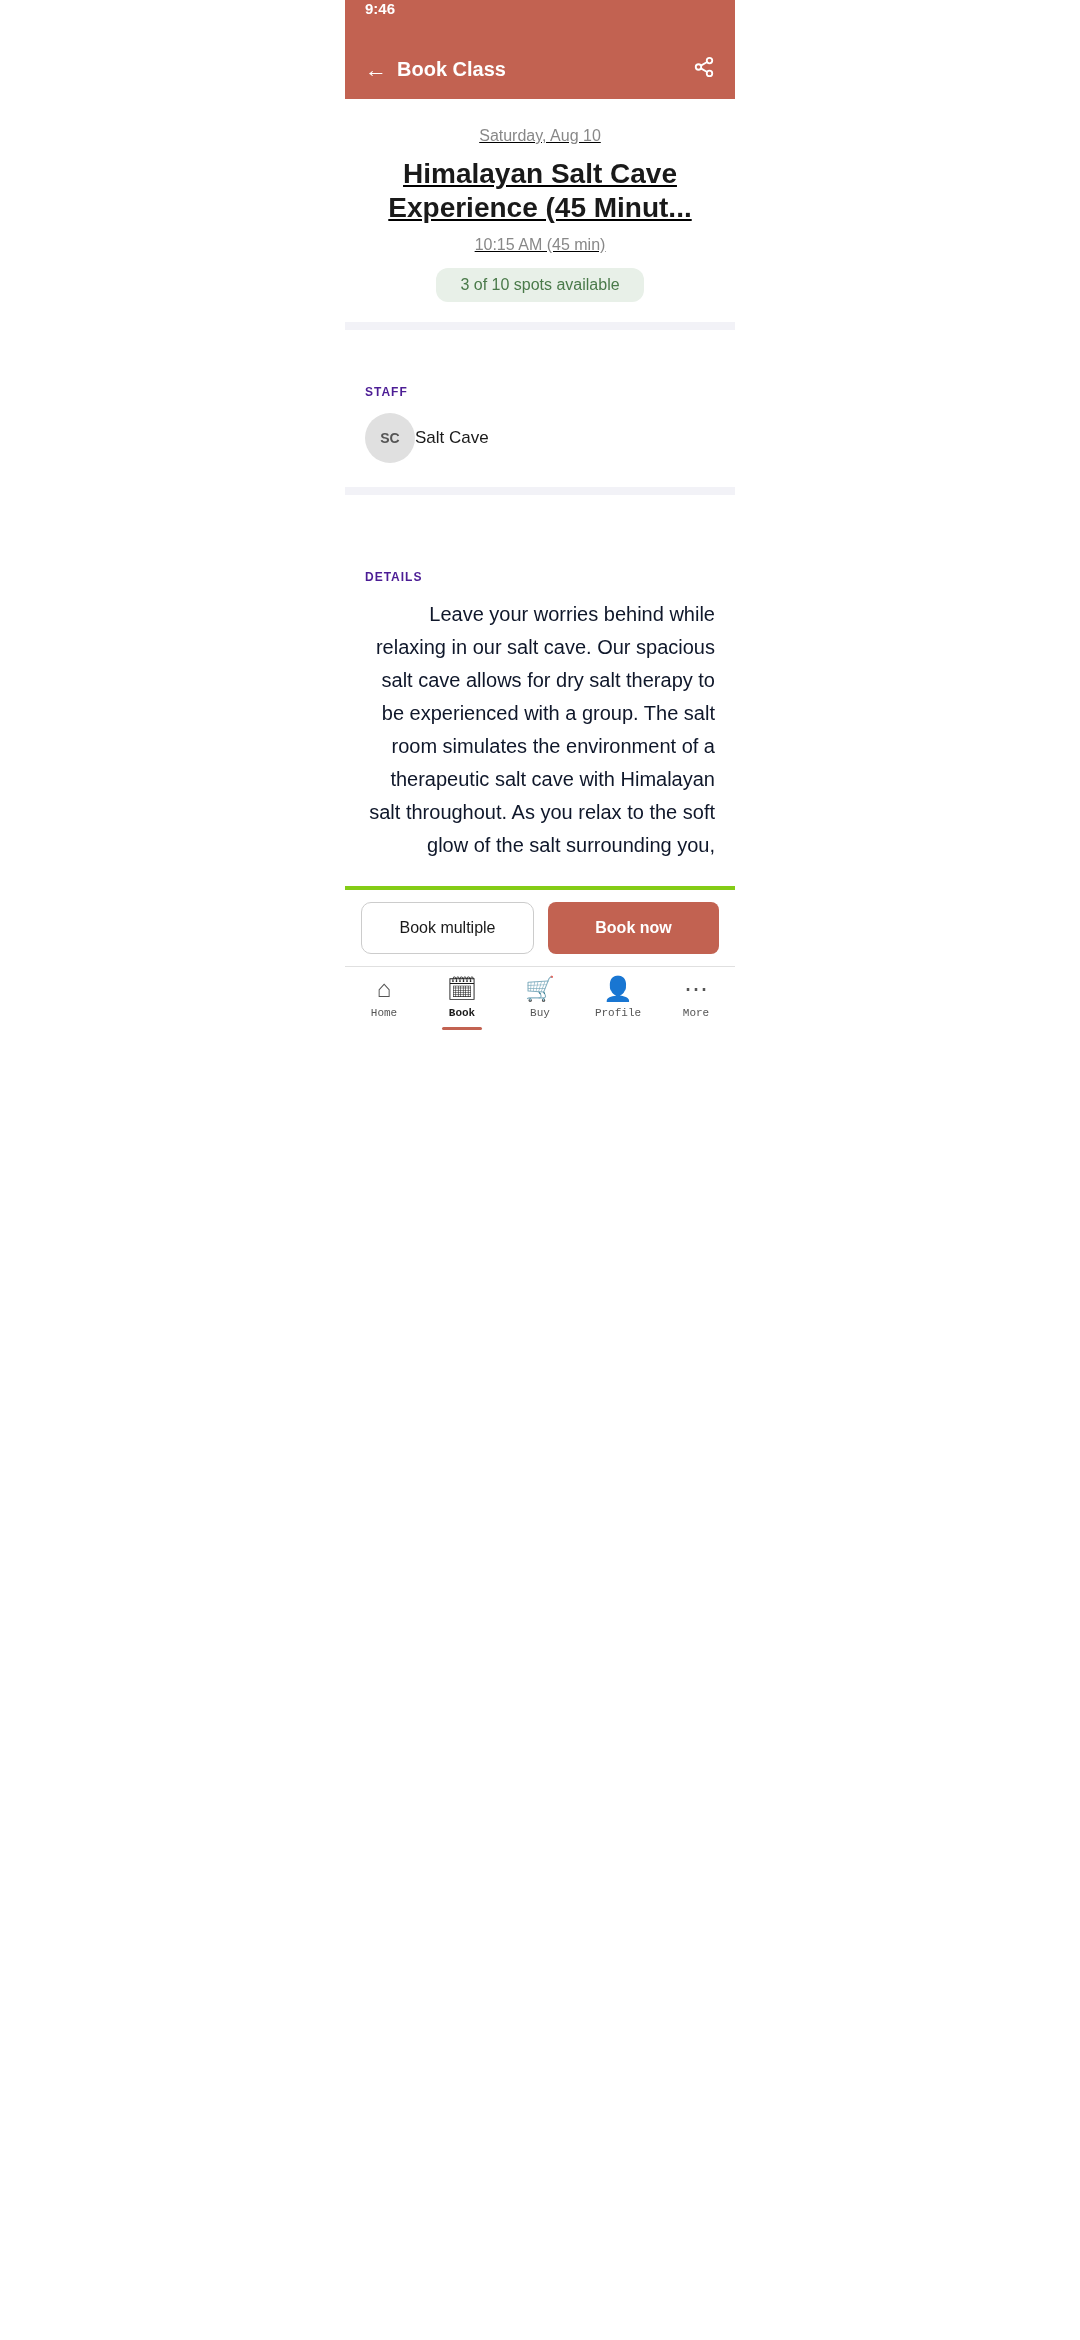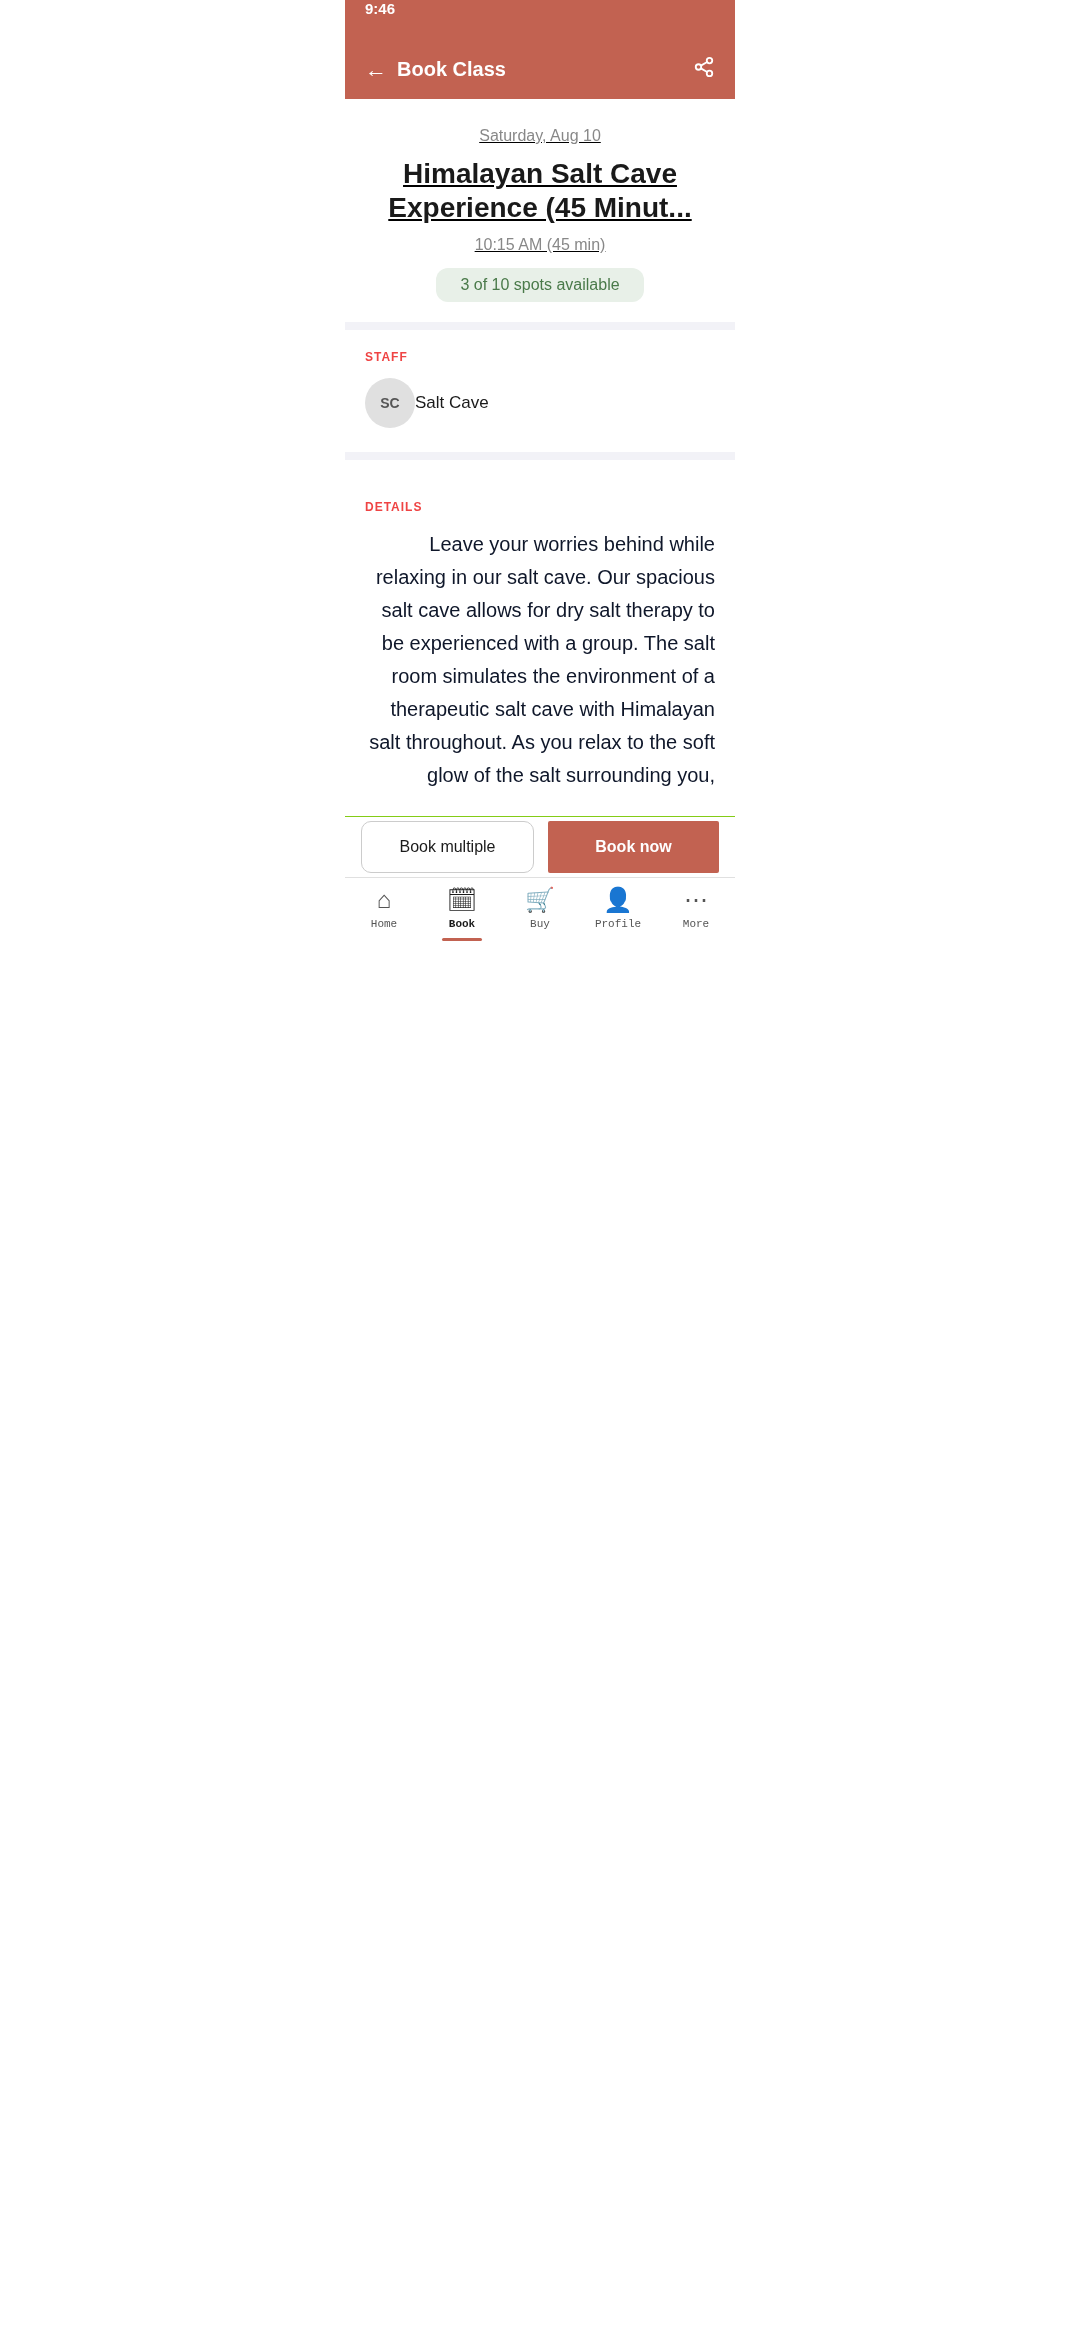--- a/index.html
+++ b/index.html
@@ -90,25 +90,26 @@
       border-radius: 12px;
       font-size: 16px;
       font-weight: 500;
     }
 
     
     .section {
       padding: 20px 20px 0;
     }
     .section-label {
-      color: #ef4444;
+      color: #4c1d95;
       font-size: 12px;
       font-weight: 700;
       letter-spacing: 1px;
       margin-bottom: 14px;
+      margin-top: 35px;
     }
 
     
     .staff-row {
       display: flex;
       align-items: center;
       margin-bottom: 24px;
     }
     .staff-avatar {
       width: 50px;
@@ -139,43 +140,43 @@
     .details-text {
       color: #0f172a;
       font-size: 20px;
       line-height: 1.65;
       padding: 0 20px 24px;
       text-align: right;
     }
 
     
     .bottom-buttons {
-      padding: 4px 16px;
+      padding: 12px 16px;
       display: flex;
       gap: 14px;
       background: #ffffff;
-      border-top: 1px solid #84cc16;
+      border-top: 4px solid #84cc16;
     }
     .btn-outline {
       flex: 1;
       padding: 16px 0;
       border: 1.5px solid #cccccc;
       border-radius: 10px;
       background: #ffffff;
       font-size: 16px;
       font-weight: 500;
       color: #1a1a1a;
       cursor: pointer;
       text-align: center;
     }
     .btn-filled {
       flex: 1;
       padding: 16px 0;
       border: none;
-      border-radius: 2px;
+      border-radius: 8px;
       background: #c26251;
       font-size: 16px;
       font-weight: 600;
       color: #ffffff;
       cursor: pointer;
       text-align: center;
     }
 
     
     .bottom-nav {

